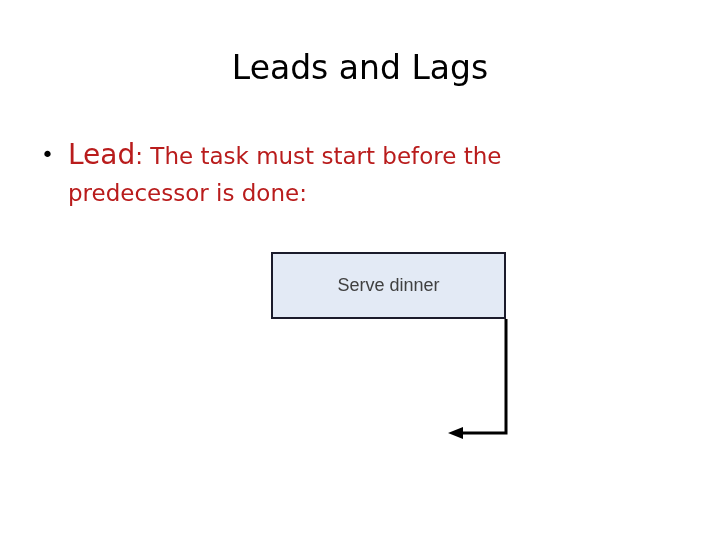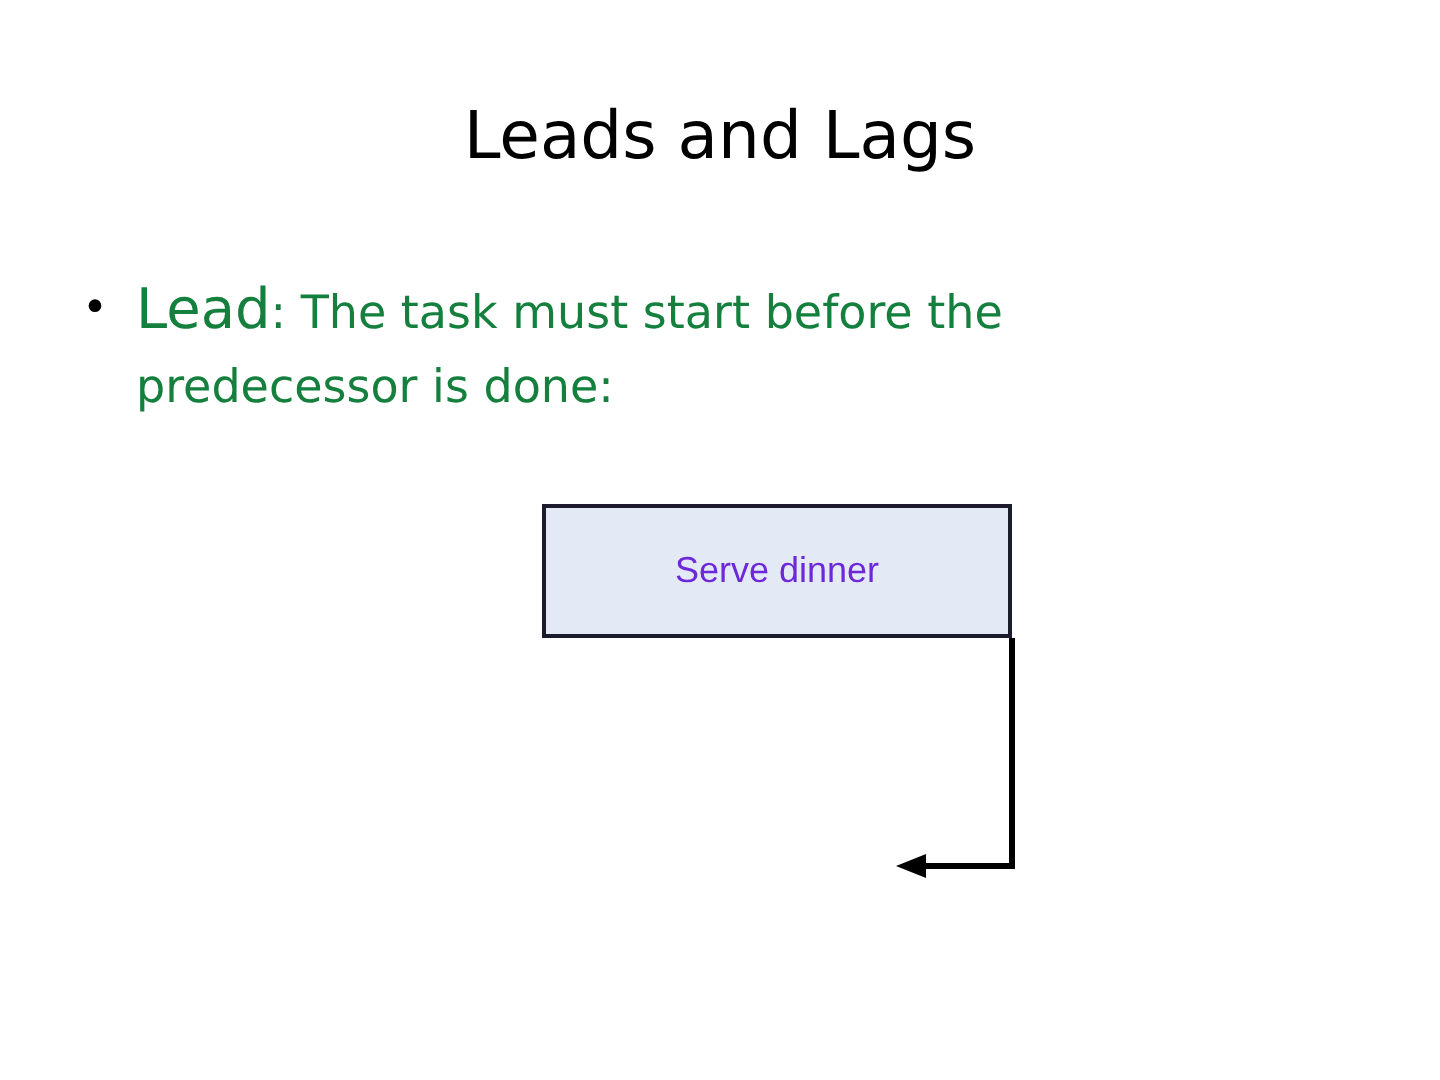--- a/index.html
+++ b/index.html
@@ -55,21 +55,21 @@
     top: 2px;
     font-size: 22px;
     line-height: 34px;
     color: #000000;
   }
   .bullet-text {
     display: block;
     font-family: "DejaVu Sans", sans-serif;
     font-size: 23px;
     line-height: 37px;
-    color: #15803d;
+    color: #b91c1c;
   }
   .lead-term {
     font-size: 28px;
     line-height: 37px;
   }
 
   
   .diagram {
     position: absolute;
     left: 0;
@@ -85,21 +85,21 @@
     background: #e3eaf5;
     display: flex;
     align-items: center;
     justify-content: center;
     pointer-events: auto;
   }
   .node-label {
     font-family: "Liberation Sans", sans-serif;
     font-size: 18px;
     font-weight: 400;
-    color: #6d28d9;
+    color: #404040;
     white-space: nowrap;
   }
   #node-serve-dinner {
     left: 271px;
     top: 252px;
     width: 235px;
     height: 67px;
   }
   #node-prepare-dessert {
     left: 209px;

